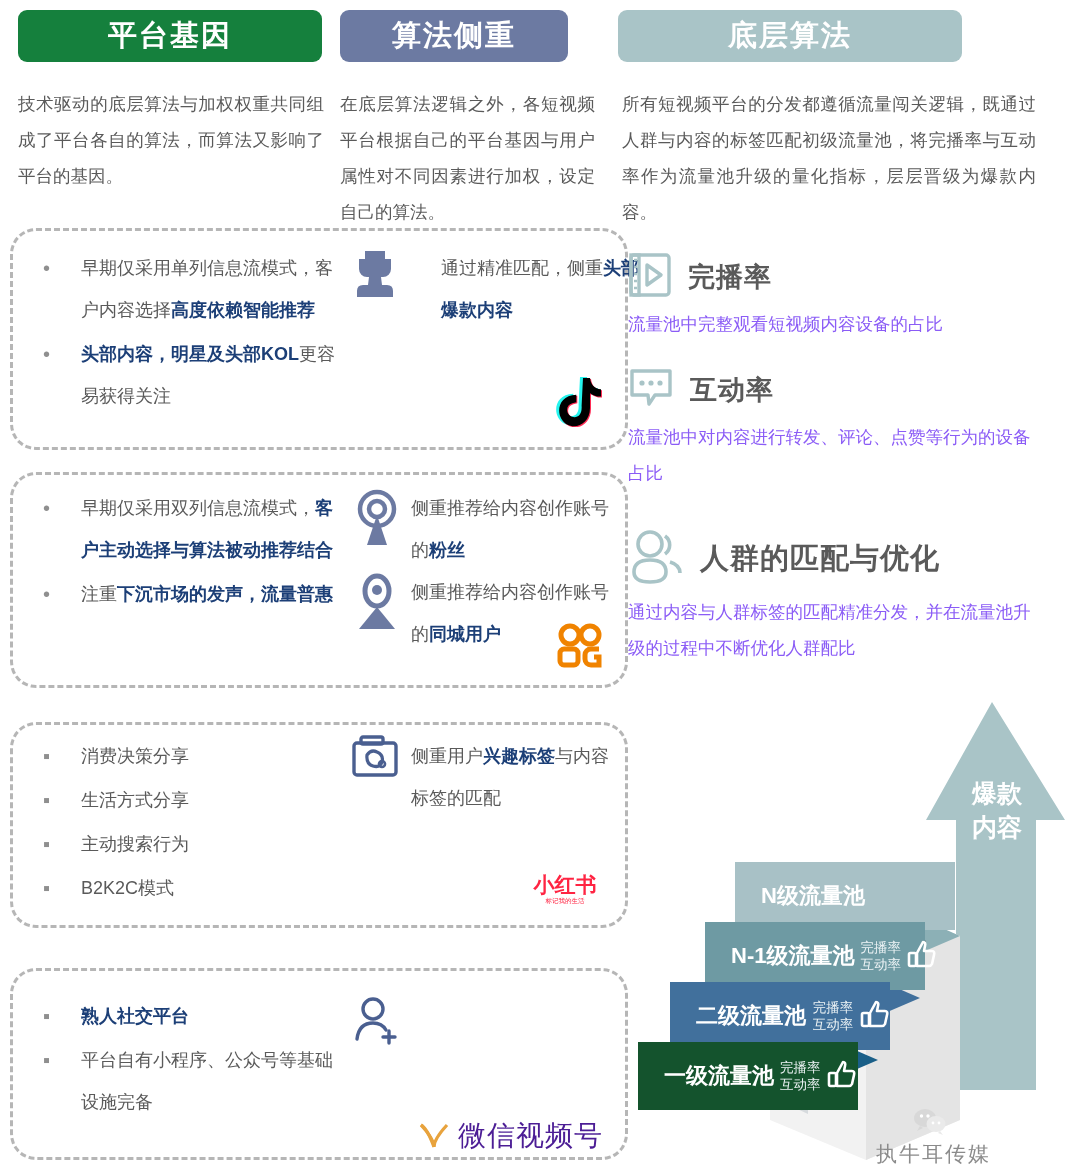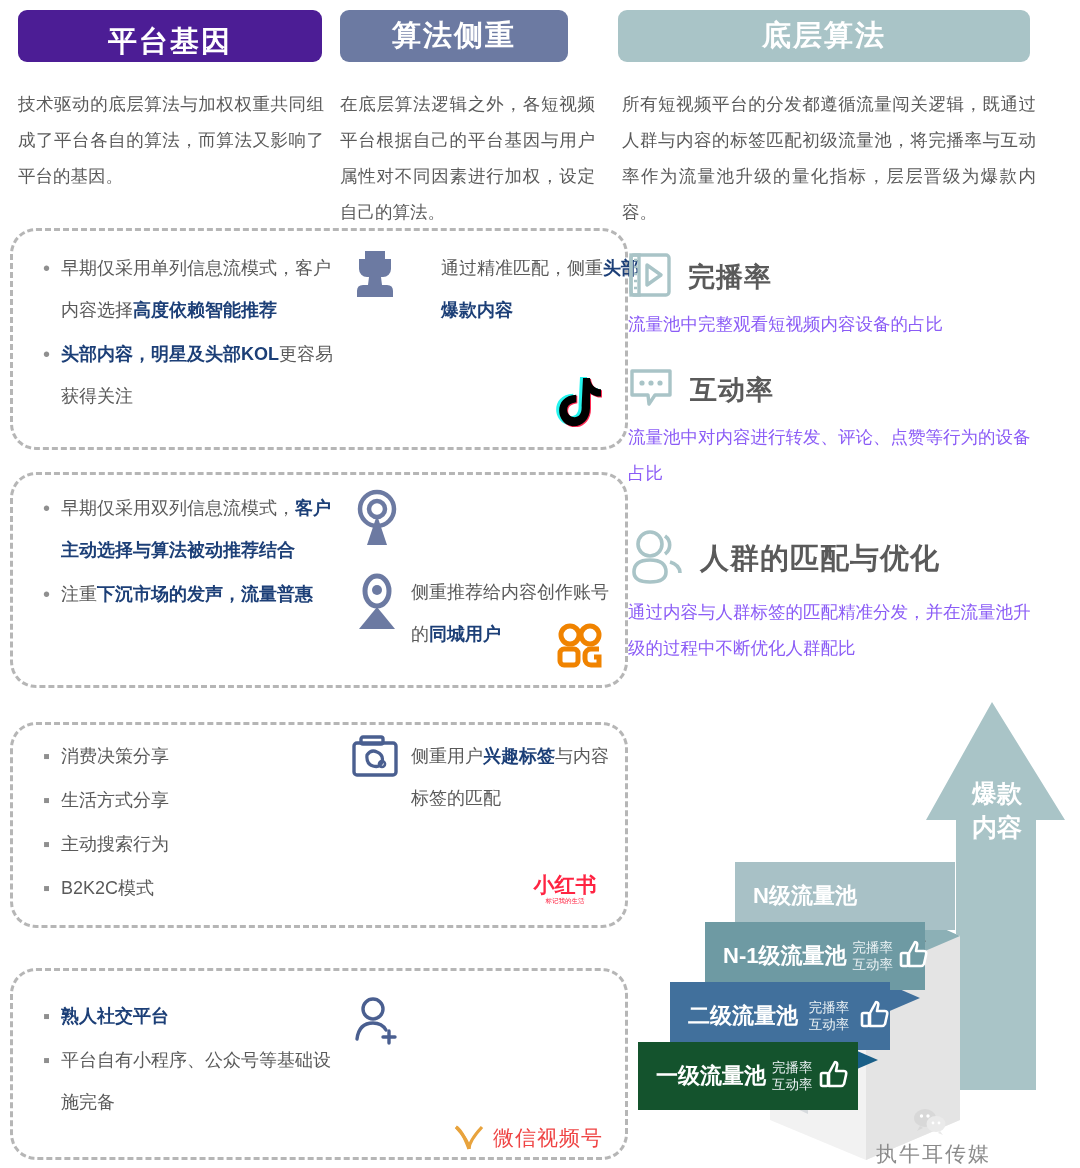--- a/index.html
+++ b/index.html
@@ -11,23 +11,23 @@
   }
   #page { position: relative; width: 1080px; height: 1168px; background: #fff; }
 
   
   .hdr {
     position: absolute; top: 10px; height: 52px;
     border-radius: 9px; color: #fff;
     display: flex; align-items: center; justify-content: center;
     font-size: 29px; font-weight: bold; letter-spacing: 2px;
   }
-  #hdr-genes { left: 18px;  width: 304px; background: #4c1d95; align-items: flex-end; }
+  #hdr-genes { left: 18px;  width: 304px; background: #15803d; }
   #hdr-focus { left: 340px; width: 228px; background: #6c7aa2; }
-  #hdr-algo  { left: 618px; width: 412px; background: #a9c4c7; }
+  #hdr-algo  { left: 618px; width: 344px; background: #a9c4c7; }
 
   
   .intro {
     position: absolute;
     color: #5a5a5a; font-size: 17.5px; line-height: 36px;
     text-align: justify; text-justify: inter-ideograph;
   }
   #intro-genes { left: 18px;  top: 86px; width: 306px; }
   #intro-focus { left: 340px; top: 86px; width: 255px; }
   #intro-algo  { left: 622px; top: 86px; width: 414px; }
@@ -45,21 +45,21 @@
 
   .pbox-inner { position: relative; width: 100%; height: 100%; }
 
   .bullets { position: absolute; left: 26px; top: 16px; width: 300px; }
   .bullet { display: flex; margin-bottom: 2px; }
   .bullet .dot {
     flex: 0 0 22px; color: #8f8f8f; font-size: 20px; line-height: 42px;
     text-align: left; padding-left: 4px;
   }
   .bullet .btxt {
-    flex: 1; font-size: 18px; line-height: 42px; color: #5a5a5a;
+    flex: 1; font-size: 18px; line-height: 42px; color: #5a5a5a; margin-left: 20px;
   }
   .hl { color: #1c3f77; font-weight: bold; }
 
   
   .note { position: absolute; display: flex; }
   .note .nicon { flex: 0 0 60px; }
   .note .ntxt  { font-size: 18px; line-height: 42px; color: #5a5a5a; width: 205px; }
 
   .logo { position: absolute; }
 
@@ -72,21 +72,21 @@
   }
   .metric .mdesc {
     font-size: 17.5px; line-height: 36px; color: #8b5cf6;
     margin-top: 4px; width: 418px;
   }
 
   
   #stair { position: absolute; left: 620px; top: 690px; width: 460px; height: 470px; }
   .stepbar {
     position: absolute; height: 68px; display: flex; align-items: center;
-    color: #fff; padding-left: 18px;
+    color: #fff; padding-left: 26px;
   }
   .stepbar .slabel { font-size: 22px; font-weight: bold; white-space: nowrap; }
   .stepbar .srates {
     font-size: 13.5px; line-height: 17px; margin-left: 6px; color: #eef4f6;
     white-space: nowrap;
   }
   .thumb { margin-left: 6px; }
   #bar-N   { left: 115px; top: 172px; width: 220px; background: #a8c1c6; }
   #bar-N1  { left: 85px;  top: 232px; width: 220px; background: #6e9aa3; }
   #bar-2   { left: 50px;  top: 292px; width: 220px; background: #41709c; justify-content: space-between; }
@@ -161,20 +161,21 @@
     </div>
 
     <div class="note" style="left:338px; top:12px;">
       <span class="nicon">
         <svg width="52" height="62" viewBox="0 0 52 62">
           <circle cx="26" cy="22" r="17" fill="none" stroke="#6c7aa2" stroke-width="4.5"></circle>
           <circle cx="26" cy="22" r="8" fill="none" stroke="#6c7aa2" stroke-width="4.5"></circle>
           <path d="M26 28 L36 58 H16 Z" fill="#6c7aa2"></path>
         </svg>
       </span>
+      <span class="ntxt"><span>侧重推荐给内容创作账号的</span><span class="hl">粉丝</span></span>
     </div>
 
     <div class="note" style="left:338px; top:96px;">
       <span class="nicon">
         <svg width="52" height="62" viewBox="0 0 52 62">
           <ellipse cx="26" cy="20" rx="12" ry="15" fill="none" stroke="#6c7aa2" stroke-width="5"></ellipse>
           <circle cx="26" cy="19" r="5" fill="#6c7aa2"></circle>
           <path d="M26 36 L44 58 H8 Z" fill="#6c7aa2"></path>
         </svg>
       </span>
@@ -258,21 +259,21 @@
           <path d="M38 36 v12 M32 42 h12" stroke="#4a5f90" stroke-width="3.4" stroke-linecap="round"></path>
         </svg>
       </span>
     </div>
 
     <div class="logo" style="right:22px; bottom:2px; display:flex; align-items:center;">
       <svg width="38" height="34" viewBox="0 0 38 34">
         <path d="M6 6 q13 14 13 22 q0 -8 13 -22" fill="none" stroke="#E8A33D" stroke-width="3.2"></path>
         <path d="M6 6 q6 3 13 22" fill="none" stroke="#E8A33D" stroke-width="3.2"></path>
       </svg>
-      <span style="font-size:21px;color:#ef4444;margin-left:5px;letter-spacing:1px;">微信视频号</span>
+      <span style="font-size:28px;color:#4c1d95;margin-left:5px;letter-spacing:1px;">微信视频号</span>
     </div>
    </div>
   </div>
 
   <div class="metric" style="left:628px; top:252px;">
     <div class="mhead">
       <span>
         <svg width="44" height="46" viewBox="0 0 44 46">
           <rect x="3" y="3" width="38" height="40" rx="3" fill="none" stroke="#a9c4c7" stroke-width="3.4"></rect>
           <rect x="3" y="3" width="8" height="40" fill="none" stroke="#a9c4c7" stroke-width="3.4"></rect>

